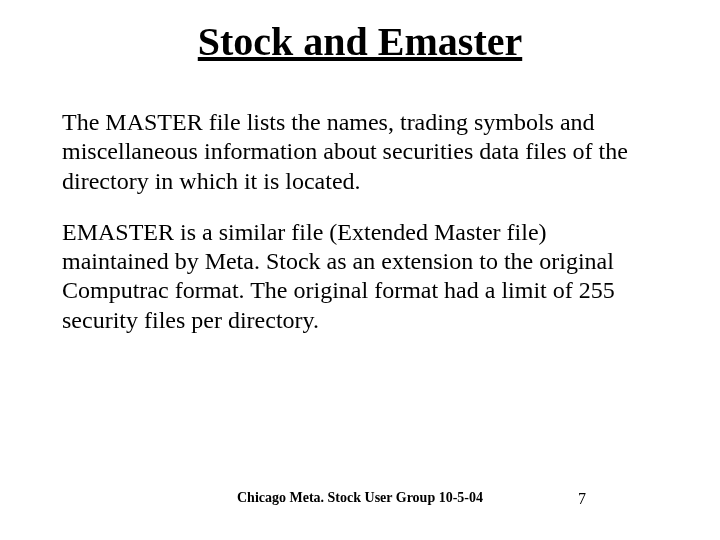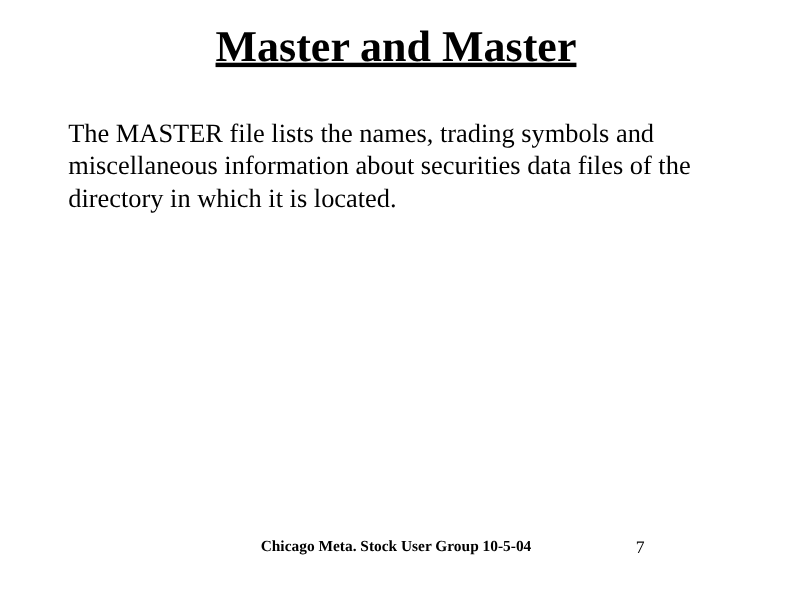--- a/index.html
+++ b/index.html
@@ -59,24 +59,25 @@
     right: 74px;
     top: 0;
     font-size: 16px;
   }
 </style>
 </head>
 <body>
 
 <div class="slide">
 
-  <div class="title">Master and Master</div>
+  <div class="title">Stock and Emaster</div>
 
   <div class="body">
     <p class="para">The MASTER file lists the names, trading symbols and miscellaneous information about securities data files of the directory in which it is located.</p>
+    <p class="para">EMASTER is a similar file (Extended Master file) maintained by Meta. Stock as an extension to the original Computrac format. The original format had a limit of 255 security files per directory.</p>
   </div>
 
   <div class="footer">
     <div class="footer-center">Chicago Meta. Stock User Group 10-5-04</div>
     <div class="footer-right">7</div>
   </div>
 
 </div>
 
 </body></html>

